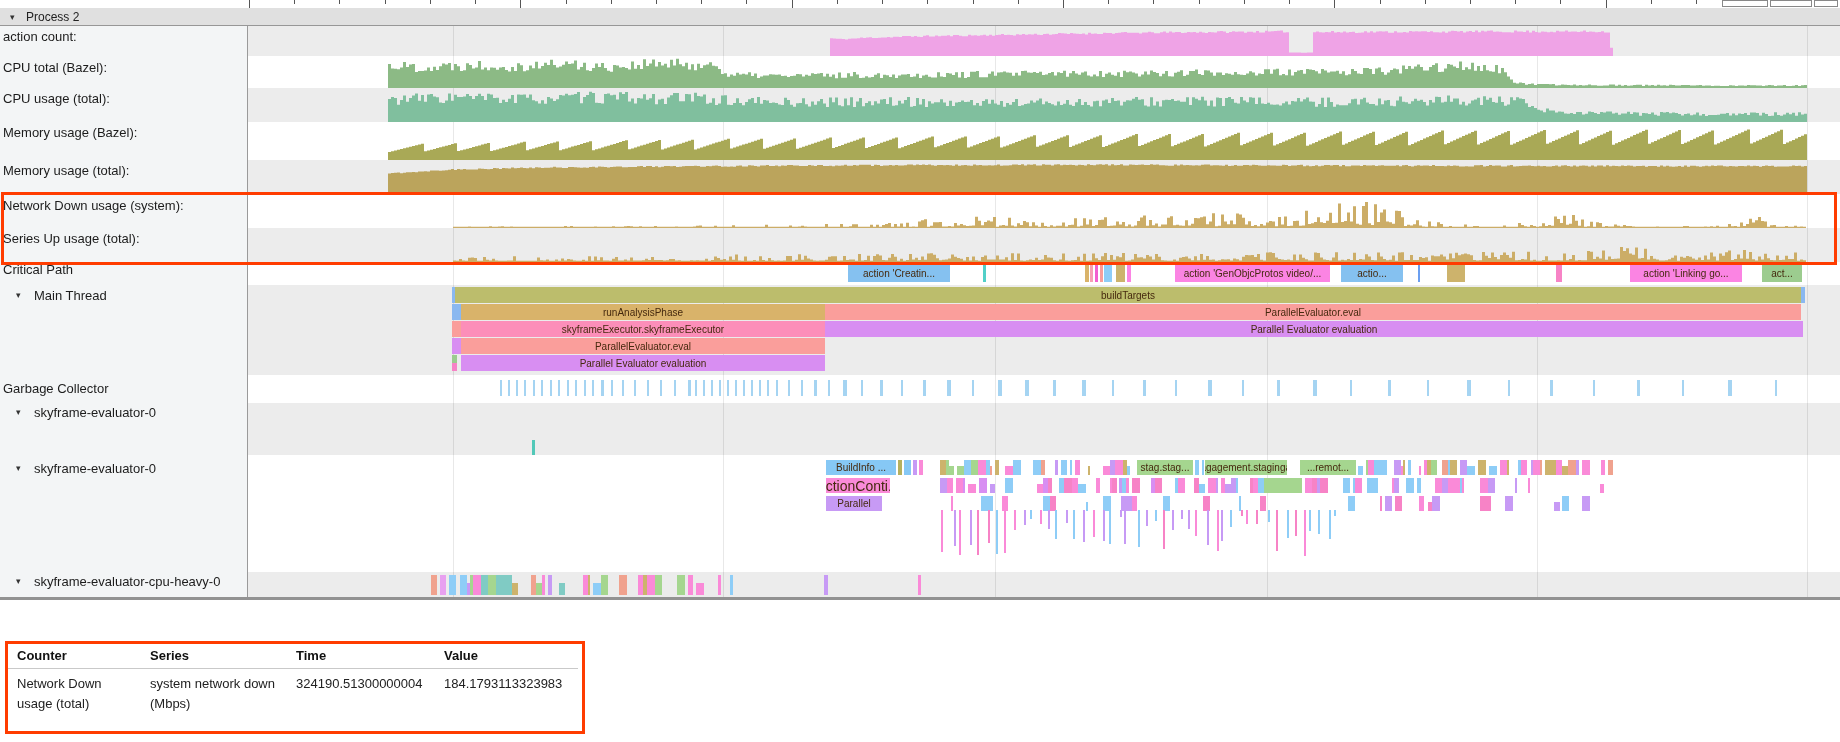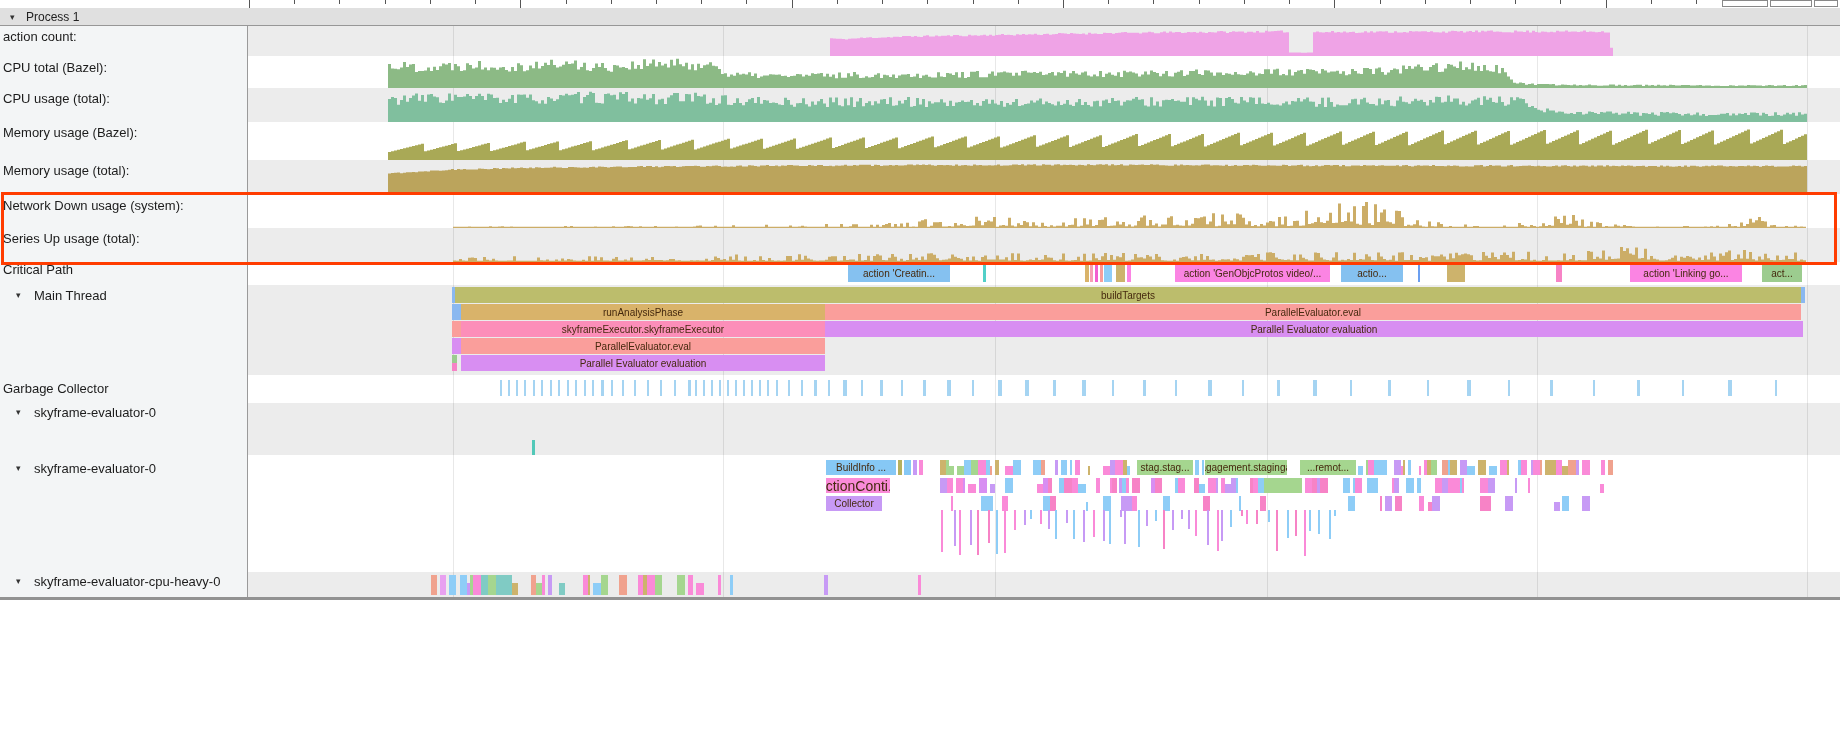--- a/index.html
+++ b/index.html
@@ -106,21 +106,21 @@
       <div style="position: absolute; left: 1651px; top: 0px; width: 1px; height: 4px; background: rgb(85, 85, 85);"></div>
       <div style="position: absolute; left: 1696px; top: 0px; width: 1px; height: 4px; background: rgb(85, 85, 85);"></div>
       <div style="position: absolute; left: 1741px; top: 0px; width: 1px; height: 4px; background: rgb(85, 85, 85);"></div>
       <div style="position: absolute; left: 1786px; top: 0px; width: 1px; height: 4px; background: rgb(85, 85, 85);"></div>
       <div style="position: absolute; left: 1722px; top: 0px; width: 46px; height: 7px; background: rgb(255, 255, 255); border: 1px solid rgb(136, 136, 136); box-sizing: border-box;"></div>
       <div style="position: absolute; left: 1770px; top: 0px; width: 42px; height: 7px; background: rgb(255, 255, 255); border: 1px solid rgb(136, 136, 136); box-sizing: border-box;"></div>
       <div style="position: absolute; left: 1814px; top: 0px; width: 24px; height: 7px; background: rgb(255, 255, 255); border: 1px solid rgb(136, 136, 136); box-sizing: border-box;"></div>
     </div>
   <div id="prochdr">
     <span class="tri">▾</span>
-    <span class="txt">Process 1</span>
+    <span class="txt">Process 2</span>
   </div>
   <div id="content">
       <svg width="1840" height="30" style="position: absolute; left: 0px; top: 26px; z-index: 2;">
         <path d="M830 30V12.2H833V30M833 30V12.4H836V30M836 30V12.7H839V30M839 30V12.7H842V30M842 30V13.1H845V30M845 30V13.6H848V30M848 30V12.8H851V30M851 30V12.5H854V30M854 30V12.6H857V30M857 30V12.3H860V30M860 30V11.6H863V30M863 30V12.1H866V30M866 30V11.5H869V30M869 30V11.3H872V30M872 30V12.0H875V30M875 30V11.9H878V30M878 30V11.7H881V30M881 30V11.4H884V30M884 30V11.4H887V30M887 30V10.9H890V30M890 30V11.6H893V30M893 30V10.8H896V30M896 30V10.7H899V30M899 30V10.9H902V30M902 30V10.1H905V30M905 30V10.1H908V30M908 30V10.0H911V30M911 30V10.7H914V30M914 30V10.1H917V30M917 30V10.7H920V30M920 30V11.0H923V30M923 30V9.8H926V30M926 30V9.3H929V30M929 30V10.4H932V30M932 30V10.6H935V30M935 30V9.6H938V30M938 30V10.2H941V30M941 30V9.8H944V30M944 30V9.7H947V30M947 30V9.2H950V30M950 30V10.3H953V30M953 30V9.1H956V30M956 30V9.1H959V30M959 30V9.8H962V30M962 30V10.3H965V30M965 30V10.2H968V30M968 30V8.8H971V30M971 30V9.4H974V30M974 30V9.3H977V30M977 30V9.7H980V30M980 30V9.2H983V30M983 30V8.7H986V30M986 30V9.8H989V30M989 30V8.8H992V30M992 30V9.8H995V30M995 30V9.0H998V30M998 30V8.7H1001V30M1001 30V8.0H1004V30M1004 30V8.9H1007V30M1007 30V8.8H1010V30M1010 30V8.9H1013V30M1013 30V9.4H1016V30M1016 30V8.2H1019V30M1019 30V8.7H1022V30M1022 30V8.0H1025V30M1025 30V8.8H1028V30M1028 30V8.3H1031V30M1031 30V8.6H1034V30M1034 30V7.7H1037V30M1037 30V8.8H1040V30M1040 30V8.9H1043V30M1043 30V7.9H1046V30M1046 30V7.8H1049V30M1049 30V8.7H1052V30M1052 30V8.2H1055V30M1055 30V8.1H1058V30M1058 30V7.1H1061V30M1061 30V7.2H1064V30M1064 30V7.5H1067V30M1067 30V7.9H1070V30M1070 30V6.9H1073V30M1073 30V7.5H1076V30M1076 30V7.7H1079V30M1079 30V7.9H1082V30M1082 30V7.5H1085V30M1085 30V8.4H1088V30M1088 30V6.7H1091V30M1091 30V7.8H1094V30M1094 30V7.5H1097V30M1097 30V8.0H1100V30M1100 30V8.0H1103V30M1103 30V6.7H1106V30M1106 30V7.1H1109V30M1109 30V7.1H1112V30M1112 30V7.8H1115V30M1115 30V6.9H1118V30M1118 30V6.8H1121V30M1121 30V6.2H1124V30M1124 30V6.0H1127V30M1127 30V6.7H1130V30M1130 30V6.7H1133V30M1133 30V6.7H1136V30M1136 30V6.8H1139V30M1139 30V7.5H1142V30M1142 30V6.4H1145V30M1145 30V6.4H1148V30M1148 30V5.7H1151V30M1151 30V6.2H1154V30M1154 30V7.3H1157V30M1157 30V7.3H1160V30M1160 30V6.2H1163V30M1163 30V5.6H1166V30M1166 30V6.8H1169V30M1169 30V5.6H1172V30M1172 30V6.6H1175V30M1175 30V5.9H1178V30M1178 30V6.0H1181V30M1181 30V7.1H1184V30M1184 30V6.7H1187V30M1187 30V5.9H1190V30M1190 30V6.2H1193V30M1193 30V5.9H1196V30M1196 30V6.7H1199V30M1199 30V5.7H1202V30M1202 30V6.5H1205V30M1205 30V6.9H1208V30M1208 30V5.9H1211V30M1211 30V6.3H1214V30M1214 30V6.6H1217V30M1217 30V5.3H1220V30M1220 30V5.1H1223V30M1223 30V5.4H1226V30M1226 30V6.9H1229V30M1229 30V6.0H1232V30M1232 30V5.2H1235V30M1235 30V5.7H1238V30M1238 30V5.4H1241V30M1241 30V5.6H1244V30M1244 30V6.8H1247V30M1247 30V5.8H1250V30M1250 30V5.8H1253V30M1253 30V6.4H1256V30M1256 30V5.1H1259V30M1259 30V6.6H1262V30M1262 30V6.5H1265V30M1265 30V4.7H1268V30M1268 30V5.4H1271V30M1271 30V5.2H1274V30M1274 30V4.9H1277V30M1277 30V4.7H1280V30M1280 30V4.6H1283V30M1283 30V6.5H1286V30M1286 30V6.2H1289V30M1289 30V26.5H1292V30M1292 30V26.6H1295V30M1295 30V26.6H1298V30M1298 30V26.5H1301V30M1301 30V26.7H1304V30M1304 30V26.7H1307V30M1307 30V26.6H1310V30M1310 30V26.6H1313V30M1313 30V6.3H1316V30M1316 30V5.6H1319V30M1319 30V6.2H1322V30M1322 30V6.4H1325V30M1325 30V5.9H1328V30M1328 30V6.3H1331V30M1331 30V5.1H1334V30M1334 30V6.4H1337V30M1337 30V6.1H1340V30M1340 30V6.5H1343V30M1343 30V5.6H1346V30M1346 30V6.4H1349V30M1349 30V5.9H1352V30M1352 30V5.7H1355V30M1355 30V7.0H1358V30M1358 30V6.7H1361V30M1361 30V6.6H1364V30M1364 30V5.3H1367V30M1367 30V6.6H1370V30M1370 30V5.3H1373V30M1373 30V6.5H1376V30M1376 30V5.6H1379V30M1379 30V5.2H1382V30M1382 30V5.4H1385V30M1385 30V5.2H1388V30M1388 30V6.7H1391V30M1391 30V6.7H1394V30M1394 30V5.3H1397V30M1397 30V6.4H1400V30M1400 30V6.6H1403V30M1403 30V6.1H1406V30M1406 30V6.6H1409V30M1409 30V5.0H1412V30M1412 30V5.5H1415V30M1415 30V5.3H1418V30M1418 30V5.6H1421V30M1421 30V5.2H1424V30M1424 30V5.3H1427V30M1427 30V6.0H1430V30M1430 30V5.2H1433V30M1433 30V6.3H1436V30M1436 30V6.3H1439V30M1439 30V6.4H1442V30M1442 30V5.4H1445V30M1445 30V6.7H1448V30M1448 30V5.5H1451V30M1451 30V4.7H1454V30M1454 30V4.9H1457V30M1457 30V5.6H1460V30M1460 30V4.9H1463V30M1463 30V6.5H1466V30M1466 30V5.6H1469V30M1469 30V5.1H1472V30M1472 30V6.1H1475V30M1475 30V4.6H1478V30M1478 30V6.3H1481V30M1481 30V4.8H1484V30M1484 30V5.6H1487V30M1487 30V4.7H1490V30M1490 30V4.5H1493V30M1493 30V5.8H1496V30M1496 30V5.6H1499V30M1499 30V5.7H1502V30M1502 30V6.3H1505V30M1505 30V6.2H1508V30M1508 30V6.3H1511V30M1511 30V6.4H1514V30M1514 30V4.6H1517V30M1517 30V5.4H1520V30M1520 30V5.4H1523V30M1523 30V6.1H1526V30M1526 30V4.6H1529V30M1529 30V6.4H1532V30M1532 30V4.8H1535V30M1535 30V6.0H1538V30M1538 30V6.4H1541V30M1541 30V5.6H1544V30M1544 30V5.8H1547V30M1547 30V6.3H1550V30M1550 30V5.8H1553V30M1553 30V6.3H1556V30M1556 30V4.7H1559V30M1559 30V5.4H1562V30M1562 30V5.6H1565V30M1565 30V4.5H1568V30M1568 30V5.8H1571V30M1571 30V5.4H1574V30M1574 30V5.4H1577V30M1577 30V6.0H1580V30M1580 30V5.5H1583V30M1583 30V4.6H1586V30M1586 30V5.9H1589V30M1589 30V5.6H1592V30M1592 30V5.7H1595V30M1595 30V6.3H1598V30M1598 30V6.1H1601V30M1601 30V5.2H1604V30M1604 30V6.5H1607V30M1607 30V6.4H1610V30M1610 30V21.7H1613V30" fill="#efa3e6"></path>
       </svg>
       <svg width="1840" height="32" style="position: absolute; left: 0px; top: 56px; z-index: 2;">
         <path d="M388 32V8.1H391V32M391 32V12.6H394V32M394 32V12.8H397V32M397 32V13.2H400V32M400 32V11.5H403V32M403 32V5.9H406V32M406 32V10.9H409V32M409 32V8.6H412V32M412 32V8.0H415V32M415 32V15.9H418V32M418 32V15.1H421V32M421 32V14.9H424V32M424 32V14.5H427V32M427 32V11.4H430V32M430 32V15.1H433V32M433 32V10.8H436V32M436 32V13.9H439V32M439 32V10.2H442V32M442 32V7.6H445V32M445 32V8.6H448V32M448 32V7.1H451V32M451 32V14.3H454V32M454 32V7.9H457V32M457 32V10.3H460V32M460 32V14.9H463V32M463 32V14.2H466V32M466 32V7.3H469V32M469 32V8.9H472V32M472 32V12.4H475V32M475 32V11.4H478V32M478 32V5.1H481V32M481 32V13.4H484V32M484 32V11.4H487V32M487 32V14.3H490V32M490 32V11.6H493V32M493 32V11.7H496V32M496 32V13.7H499V32M499 32V11.6H502V32M502 32V11.1H505V32M505 32V14.1H508V32M508 32V15.5H511V32M511 32V10.9H514V32M514 32V15.1H517V32M517 32V7.2H520V32M520 32V9.2H523V32M523 32V15.3H526V32M526 32V14.3H529V32M529 32V9.6H532V32M532 32V12.3H535V32M535 32V5.8H538V32M538 32V12.6H541V32M541 32V10.0H544V32M544 32V6.8H547V32M547 32V9.1H550V32M550 32V3.7H553V32M553 32V9.1H556V32M556 32V11.6H559V32M559 32V10.5H562V32M562 32V8.7H565V32M565 32V5.5H568V32M568 32V8.1H571V32M571 32V7.4H574V32M574 32V4.4H577V32M577 32V13.4H580V32M580 32V11.0H583V32M583 32V6.7H586V32M586 32V14.2H589V32M589 32V15.0H592V32M592 32V12.0H595V32M595 32V7.5H598V32M598 32V11.1H601V32M601 32V7.0H604V32M604 32V11.9H607V32M607 32V14.7H610V32M610 32V15.7H613V32M613 32V9.0H616V32M616 32V9.5H619V32M619 32V11.4H622V32M622 32V10.9H625V32M625 32V11.9H628V32M628 32V13.5H631V32M631 32V5.5H634V32M634 32V12.8H637V32M637 32V9.1H640V32M640 32V12.9H643V32M643 32V3.3H646V32M646 32V10.0H649V32M649 32V7.5H652V32M652 32V3.5H655V32M655 32V10.5H658V32M658 32V5.9H661V32M661 32V9.5H664V32M664 32V7.7H667V32M667 32V11.5H670V32M670 32V3.7H673V32M673 32V9.4H676V32M676 32V2.8H679V32M679 32V8.2H682V32M682 32V10.2H685V32M685 32V6.8H688V32M688 32V13.6H691V32M691 32V8.3H694V32M694 32V14.2H697V32M697 32V7.8H700V32M700 32V11.9H703V32M703 32V9.3H706V32M706 32V8.6H709V32M709 32V6.3H712V32M712 32V9.7H715V32M715 32V10.2H718V32M718 32V13.0H721V32M721 32V18.0H724V32M724 32V17.2H727V32M727 32V20.7H730V32M730 32V18.6H733V32M733 32V19.7H736V32M736 32V16.8H739V32M739 32V18.6H742V32M742 32V17.8H745V32M745 32V18.5H748V32M748 32V16.3H751V32M751 32V19.9H754V32M754 32V17.6H757V32M757 32V22.1H760V32M760 32V20.6H763V32M763 32V19.6H766V32M766 32V19.4H769V32M769 32V18.3H772V32M772 32V18.4H775V32M775 32V18.7H778V32M778 32V18.4H781V32M781 32V20.0H784V32M784 32V19.8H787V32M787 32V21.0H790V32M790 32V20.1H793V32M793 32V19.7H796V32M796 32V18.0H799V32M799 32V18.3H802V32M802 32V20.6H805V32M805 32V18.7H808V32M808 32V19.7H811V32M811 32V17.3H814V32M814 32V18.1H817V32M817 32V17.5H820V32M820 32V16.9H823V32M823 32V20.6H826V32M826 32V17.8H829V32M829 32V20.7H832V32M832 32V18.5H835V32M835 32V22.2H838V32M838 32V16.6H841V32M841 32V21.7H844V32M844 32V21.7H847V32M847 32V17.3H850V32M850 32V20.3H853V32M853 32V16.1H856V32M856 32V18.5H859V32M859 32V21.9H862V32M862 32V21.7H865V32M865 32V20.3H868V32M868 32V21.5H871V32M871 32V21.1H874V32M874 32V18.8H877V32M877 32V17.3H880V32M880 32V22.1H883V32M883 32V18.8H886V32M886 32V19.3H889V32M889 32V20.9H892V32M892 32V18.4H895V32M895 32V22.1H898V32M898 32V19.4H901V32M901 32V18.4H904V32M904 32V18.6H907V32M907 32V18.1H910V32M910 32V21.1H913V32M913 32V20.5H916V32M916 32V17.7H919V32M919 32V22.0H922V32M922 32V19.5H925V32M925 32V18.7H928V32M928 32V20.7H931V32M931 32V21.6H934V32M934 32V21.5H937V32M937 32V16.3H940V32M940 32V20.4H943V32M943 32V20.9H946V32M946 32V17.1H949V32M949 32V17.6H952V32M952 32V19.1H955V32M955 32V16.2H958V32M958 32V21.4H961V32M961 32V16.0H964V32M964 32V21.9H967V32M967 32V21.0H970V32M970 32V15.7H973V32M973 32V15.8H976V32M976 32V15.1H979V32M979 32V21.3H982V32M982 32V21.2H985V32M985 32V21.3H988V32M988 32V17.7H991V32M991 32V15.4H994V32M994 32V19.8H997V32M997 32V16.4H1000V32M1000 32V16.2H1003V32M1003 32V15.5H1006V32M1006 32V16.4H1009V32M1009 32V16.7H1012V32M1012 32V19.7H1015V32M1015 32V16.7H1018V32M1018 32V19.6H1021V32M1021 32V15.1H1024V32M1024 32V14.7H1027V32M1027 32V16.4H1030V32M1030 32V16.8H1033V32M1033 32V16.1H1036V32M1036 32V16.9H1039V32M1039 32V15.8H1042V32M1042 32V19.0H1045V32M1045 32V18.6H1048V32M1048 32V16.9H1051V32M1051 32V16.0H1054V32M1054 32V19.6H1057V32M1057 32V16.2H1060V32M1060 32V17.1H1063V32M1063 32V14.7H1066V32M1066 32V20.7H1069V32M1069 32V17.2H1072V32M1072 32V14.9H1075V32M1075 32V17.4H1078V32M1078 32V18.8H1081V32M1081 32V16.4H1084V32M1084 32V15.4H1087V32M1087 32V19.6H1090V32M1090 32V20.4H1093V32M1093 32V18.6H1096V32M1096 32V20.3H1099V32M1099 32V15.1H1102V32M1102 32V21.0H1105V32M1105 32V17.8H1108V32M1108 32V16.6H1111V32M1111 32V18.7H1114V32M1114 32V19.8H1117V32M1117 32V16.3H1120V32M1120 32V20.9H1123V32M1123 32V14.8H1126V32M1126 32V16.2H1129V32M1129 32V15.6H1132V32M1132 32V16.5H1135V32M1135 32V17.4H1138V32M1138 32V20.5H1141V32M1141 32V18.4H1144V32M1144 32V15.6H1147V32M1147 32V18.6H1150V32M1150 32V14.4H1153V32M1153 32V16.0H1156V32M1156 32V17.1H1159V32M1159 32V20.3H1162V32M1162 32V17.7H1165V32M1165 32V15.0H1168V32M1168 32V20.2H1171V32M1171 32V20.6H1174V32M1174 32V16.7H1177V32M1177 32V15.8H1180V32M1180 32V14.3H1183V32M1183 32V20.1H1186V32M1186 32V18.7H1189V32M1189 32V14.9H1192V32M1192 32V14.9H1195V32M1195 32V13.6H1198V32M1198 32V18.1H1201V32M1201 32V18.9H1204V32M1204 32V14.2H1207V32M1207 32V14.5H1210V32M1210 32V16.5H1213V32M1213 32V19.7H1216V32M1216 32V16.5H1219V32M1219 32V16.6H1222V32M1222 32V19.0H1225V32M1225 32V17.3H1228V32M1228 32V17.7H1231V32M1231 32V18.8H1234V32M1234 32V16.0H1237V32M1237 32V18.3H1240V32M1240 32V18.8H1243V32M1243 32V19.0H1246V32M1246 32V17.6H1249V32M1249 32V15.2H1252V32M1252 32V16.5H1255V32M1255 32V19.4H1258V32M1258 32V17.4H1261V32M1261 32V18.1H1264V32M1264 32V13.2H1267V32M1267 32V13.2H1270V32M1270 32V17.8H1273V32M1273 32V13.5H1276V32M1276 32V12.8H1279V32M1279 32V19.3H1282V32M1282 32V18.0H1285V32M1285 32V19.2H1288V32M1288 32V13.5H1291V32M1291 32V19.5H1294V32M1294 32V16.0H1297V32M1297 32V14.4H1300V32M1300 32V13.9H1303V32M1303 32V17.8H1306V32M1306 32V12.9H1309V32M1309 32V13.6H1312V32M1312 32V14.1H1315V32M1315 32V15.2H1318V32M1318 32V17.4H1321V32M1321 32V12.9H1324V32M1324 32V14.6H1327V32M1327 32V16.6H1330V32M1330 32V15.5H1333V32M1333 32V15.6H1336V32M1336 32V14.8H1339V32M1339 32V17.8H1342V32M1342 32V15.2H1345V32M1345 32V19.2H1348V32M1348 32V18.3H1351V32M1351 32V13.0H1354V32M1354 32V15.1H1357V32M1357 32V17.6H1360V32M1360 32V18.1H1363V32M1363 32V12.0H1366V32M1366 32V12.1H1369V32M1369 32V13.0H1372V32M1372 32V18.0H1375V32M1375 32V12.6H1378V32M1378 32V11.6H1381V32M1381 32V16.1H1384V32M1384 32V18.8H1387V32M1387 32V16.5H1390V32M1390 32V14.1H1393V32M1393 32V12.6H1396V32M1396 32V13.2H1399V32M1399 32V17.4H1402V32M1402 32V9.5H1405V32M1405 32V13.0H1408V32M1408 32V10.0H1411V32M1411 32V12.7H1414V32M1414 32V10.5H1417V32M1417 32V8.5H1420V32M1420 32V10.9H1423V32M1423 32V14.4H1426V32M1426 32V14.5H1429V32M1429 32V11.1H1432V32M1432 32V9.0H1435V32M1435 32V7.2H1438V32M1438 32V16.0H1441V32M1441 32V15.8H1444V32M1444 32V12.4H1447V32M1447 32V8.1H1450V32M1450 32V8.8H1453V32M1453 32V10.6H1456V32M1456 32V11.9H1459V32M1459 32V5.5H1462V32M1462 32V14.0H1465V32M1465 32V11.3H1468V32M1468 32V13.3H1471V32M1471 32V6.7H1474V32M1474 32V14.7H1477V32M1477 32V10.0H1480V32M1480 32V15.0H1483V32M1483 32V9.0H1486V32M1486 32V14.2H1489V32M1489 32V15.2H1492V32M1492 32V15.8H1495V32M1495 32V8.9H1498V32M1498 32V17.3H1501V32M1501 32V11.9H1504V32M1504 32V16.3H1507V32M1507 32V20.5H1510V32M1510 32V23.4H1513V32M1513 32V26.8H1516V32M1516 32V27.5H1519V32M1519 32V26.6H1522V32M1522 32V27.1H1525V32M1525 32V28.7H1528V32M1528 32V28.1H1531V32M1531 32V27.5H1534V32M1534 32V29.1H1537V32M1537 32V27.9H1540V32M1540 32V27.9H1543V32M1543 32V28.0H1546V32M1546 32V28.0H1549V32M1549 32V28.2H1552V32M1552 32V28.0H1555V32M1555 32V29.4H1558V32M1558 32V29.3H1561V32M1561 32V28.6H1564V32M1564 32V28.8H1567V32M1567 32V28.9H1570V32M1570 32V29.2H1573V32M1573 32V28.4H1576V32M1576 32V29.5H1579V32M1579 32V28.9H1582V32M1582 32V29.6H1585V32M1585 32V29.3H1588V32M1588 32V28.5H1591V32M1591 32V29.3H1594V32M1594 32V29.3H1597V32M1597 32V29.7H1600V32M1600 32V29.8H1603V32M1603 32V29.4H1606V32M1606 32V29.6H1609V32M1609 32V28.6H1612V32M1612 32V28.6H1615V32M1615 32V29.8H1618V32M1618 32V28.7H1621V32M1621 32V29.8H1624V32M1624 32V29.1H1627V32M1627 32V29.7H1630V32M1630 32V29.4H1633V32M1633 32V29.1H1636V32M1636 32V28.8H1639V32M1639 32V28.8H1642V32M1642 32V29.9H1645V32M1645 32V28.8H1648V32M1648 32V29.5H1651V32M1651 32V28.9H1654V32M1654 32V29.7H1657V32M1657 32V28.8H1660V32M1660 32V29.5H1663V32M1663 32V29.2H1666V32M1666 32V29.8H1669V32M1669 32V28.7H1672V32M1672 32V29.0H1675V32M1675 32V29.4H1678V32M1678 32V29.4H1681V32M1681 32V28.9H1684V32M1684 32V29.1H1687V32M1687 32V29.0H1690V32M1690 32V29.6H1693V32M1693 32V29.5H1696V32M1696 32V29.2H1699V32M1699 32V28.9H1702V32M1702 32V29.8H1705V32M1705 32V29.5H1708V32M1708 32V29.6H1711V32M1711 32V30.0H1714V32M1714 32V29.7H1717V32M1717 32V29.8H1720V32M1720 32V29.9H1723V32M1723 32V30.0H1726V32M1726 32V29.9H1729V32M1729 32V29.3H1732V32M1732 32V29.4H1735V32M1735 32V30.0H1738V32M1738 32V29.6H1741V32M1741 32V29.5H1744V32M1744 32V29.8H1747V32M1747 32V29.0H1750V32M1750 32V29.3H1753V32M1753 32V29.2H1756V32M1756 32V29.4H1759V32M1759 32V29.5H1762V32M1762 32V30.0H1765V32M1765 32V29.4H1768V32M1768 32V29.1H1771V32M1771 32V29.3H1774V32M1774 32V29.9H1777V32M1777 32V29.6H1780V32M1780 32V29.4H1783V32M1783 32V29.0H1786V32M1786 32V30.0H1789V32M1789 32V29.9H1792V32M1792 32V29.7H1795V32M1795 32V29.1H1798V32M1798 32V29.9H1801V32M1801 32V29.3H1804V32M1804 32V28.9H1807V32" fill="#8cba85"></path>
       </svg>
       <svg width="1840" height="34" style="position: absolute; left: 0px; top: 88px; z-index: 2;">
         <path d="M388 34V11.1H391V34M391 34V8.9H394V34M394 34V10.1H397V34M397 34V16.8H400V34M400 34V11.9H403V34M403 34V7.5H406V34M406 34V13.7H409V34M409 34V9.9H412V34M412 34V7.5H415V34M415 34V5.4H418V34M418 34V12.7H421V34M421 34V6.9H424V34M424 34V13.7H427V34M427 34V6.5H430V34M430 34V6.0H433V34M433 34V8.6H436V34M436 34V9.2H439V34M439 34V14.4H442V34M442 34V14.9H445V34M445 34V12.4H448V34M448 34V5.5H451V34M451 34V12.8H454V34M454 34V6.8H457V34M457 34V8.9H460V34M460 34V9.1H463V34M463 34V8.4H466V34M466 34V5.9H469V34M469 34V7.9H472V34M472 34V11.0H475V34M475 34V7.9H478V34M478 34V5.7H481V34M481 34V7.9H484V34M484 34V12.0H487V34M487 34V5.7H490V34M490 34V6.4H493V34M493 34V10.0H496V34M496 34V9.8H499V34M499 34V15.0H502V34M502 34V11.8H505V34M505 34V13.9H508V34M508 34V10.7H511V34M511 34V7.0H514V34M514 34V15.0H517V34M517 34V6.4H520V34M520 34V6.7H523V34M523 34V6.4H526V34M526 34V9.8H529V34M529 34V6.5H532V34M532 34V12.2H535V34M535 34V13.3H538V34M538 34V15.6H541V34M541 34V12.2H544V34M544 34V15.7H547V34M547 34V9.0H550V34M550 34V10.6H553V34M553 34V13.1H556V34M556 34V11.3H559V34M559 34V7.0H562V34M562 34V7.4H565V34M565 34V5.8H568V34M568 34V7.2H571V34M571 34V6.8H574V34M574 34V6.1H577V34M577 34V4.0H580V34M580 34V15.2H583V34M583 34V9.1H586V34M586 34V7.0H589V34M589 34V3.8H592V34M592 34V5.1H595V34M595 34V14.8H598V34M598 34V15.1H601V34M601 34V15.4H604V34M604 34V6.0H607V34M607 34V5.5H610V34M610 34V7.3H613V34M613 34V6.8H616V34M616 34V11.5H619V34M619 34V4.3H622V34M622 34V5.9H625V34M625 34V4.1H628V34M628 34V13.5H631V34M631 34V10.4H634V34M634 34V15.4H637V34M637 34V9.9H640V34M640 34V10.6H643V34M643 34V6.3H646V34M646 34V11.8H649V34M649 34V10.3H652V34M652 34V6.1H655V34M655 34V16.2H658V34M658 34V11.6H661V34M661 34V10.7H664V34M664 34V15.9H667V34M667 34V9.4H670V34M670 34V7.3H673V34M673 34V5.1H676V34M676 34V5.0H679V34M679 34V13.2H682V34M682 34V13.2H685V34M685 34V6.1H688V34M688 34V6.2H691V34M691 34V13.6H694V34M694 34V4.7H697V34M697 34V8.0H700V34M700 34V8.6H703V34M703 34V6.5H706V34M706 34V15.8H709V34M709 34V14.8H712V34M712 34V10.2H715V34M715 34V17.0H718V34M718 34V15.4H721V34M721 34V7.5H724V34M724 34V7.3H727V34M727 34V16.7H730V34M730 34V17.0H733V34M733 34V15.1H736V34M736 34V10.2H739V34M739 34V14.9H742V34M742 34V17.2H745V34M745 34V14.1H748V34M748 34V11.2H751V34M751 34V9.9H754V34M754 34V15.0H757V34M757 34V9.0H760V34M760 34V15.7H763V34M763 34V12.0H766V34M766 34V12.6H769V34M769 34V15.1H772V34M772 34V14.6H775V34M775 34V15.1H778V34M778 34V16.5H781V34M781 34V17.0H784V34M784 34V9.7H787V34M787 34V12.1H790V34M790 34V16.8H793V34M793 34V18.7H796V34M796 34V15.2H799V34M799 34V15.1H802V34M802 34V10.3H805V34M805 34V16.2H808V34M808 34V18.5H811V34M811 34V13.6H814V34M814 34V16.7H817V34M817 34V13.3H820V34M820 34V10.9H823V34M823 34V15.5H826V34M826 34V18.9H829V34M829 34V9.5H832V34M832 34V14.2H835V34M835 34V9.6H838V34M838 34V17.3H841V34M841 34V18.3H844V34M844 34V10.6H847V34M847 34V17.3H850V34M850 34V9.3H853V34M853 34V19.0H856V34M856 34V13.5H859V34M859 34V10.0H862V34M862 34V18.3H865V34M865 34V15.0H868V34M868 34V13.3H871V34M871 34V17.2H874V34M874 34V13.3H877V34M877 34V15.4H880V34M880 34V11.5H883V34M883 34V11.0H886V34M886 34V16.0H889V34M889 34V9.3H892V34M892 34V17.7H895V34M895 34V17.3H898V34M898 34V12.7H901V34M901 34V15.4H904V34M904 34V12.1H907V34M907 34V8.9H910V34M910 34V18.8H913V34M913 34V18.0H916V34M916 34V10.0H919V34M919 34V16.5H922V34M922 34V11.1H925V34M925 34V19.0H928V34M928 34V13.3H931V34M931 34V15.6H934V34M934 34V14.3H937V34M937 34V14.3H940V34M940 34V11.3H943V34M943 34V14.4H946V34M946 34V17.9H949V34M949 34V12.7H952V34M952 34V17.9H955V34M955 34V14.4H958V34M958 34V13.9H961V34M961 34V12.5H964V34M964 34V14.1H967V34M967 34V13.8H970V34M970 34V12.0H973V34M973 34V17.3H976V34M976 34V15.1H979V34M979 34V17.7H982V34M982 34V12.9H985V34M985 34V11.2H988V34M988 34V15.7H991V34M991 34V11.7H994V34M994 34V15.4H997V34M997 34V16.7H1000V34M1000 34V13.1H1003V34M1003 34V18.8H1006V34M1006 34V14.9H1009V34M1009 34V16.7H1012V34M1012 34V13.9H1015V34M1015 34V11.0H1018V34M1018 34V18.1H1021V34M1021 34V17.2H1024V34M1024 34V16.1H1027V34M1027 34V15.5H1030V34M1030 34V12.6H1033V34M1033 34V14.4H1036V34M1036 34V12.5H1039V34M1039 34V10.5H1042V34M1042 34V16.3H1045V34M1045 34V13.6H1048V34M1048 34V15.1H1051V34M1051 34V16.3H1054V34M1054 34V17.5H1057V34M1057 34V13.4H1060V34M1060 34V17.0H1063V34M1063 34V15.8H1066V34M1066 34V12.1H1069V34M1069 34V16.7H1072V34M1072 34V18.1H1075V34M1075 34V14.2H1078V34M1078 34V10.9H1081V34M1081 34V16.9H1084V34M1084 34V14.1H1087V34M1087 34V16.9H1090V34M1090 34V18.4H1093V34M1093 34V13.2H1096V34M1096 34V12.7H1099V34M1099 34V18.2H1102V34M1102 34V12.6H1105V34M1105 34V11.5H1108V34M1108 34V15.0H1111V34M1111 34V10.1H1114V34M1114 34V13.1H1117V34M1117 34V12.6H1120V34M1120 34V17.5H1123V34M1123 34V13.8H1126V34M1126 34V12.3H1129V34M1129 34V12.4H1132V34M1132 34V10.7H1135V34M1135 34V9.1H1138V34M1138 34V11.8H1141V34M1141 34V11.3H1144V34M1144 34V17.6H1147V34M1147 34V18.4H1150V34M1150 34V9.3H1153V34M1153 34V17.4H1156V34M1156 34V13.5H1159V34M1159 34V18.6H1162V34M1162 34V12.2H1165V34M1165 34V11.8H1168V34M1168 34V12.0H1171V34M1171 34V11.1H1174V34M1174 34V13.1H1177V34M1177 34V12.6H1180V34M1180 34V13.8H1183V34M1183 34V13.7H1186V34M1186 34V9.2H1189V34M1189 34V16.9H1192V34M1192 34V9.3H1195V34M1195 34V10.7H1198V34M1198 34V12.2H1201V34M1201 34V8.8H1204V34M1204 34V12.5H1207V34M1207 34V17.7H1210V34M1210 34V12.5H1213V34M1213 34V18.6H1216V34M1216 34V9.6H1219V34M1219 34V10.1H1222V34M1222 34V18.1H1225V34M1225 34V9.9H1228V34M1228 34V9.0H1231V34M1231 34V10.9H1234V34M1234 34V14.7H1237V34M1237 34V15.5H1240V34M1240 34V9.1H1243V34M1243 34V12.4H1246V34M1246 34V14.2H1249V34M1249 34V9.2H1252V34M1252 34V9.8H1255V34M1255 34V15.9H1258V34M1258 34V9.4H1261V34M1261 34V15.4H1264V34M1264 34V16.1H1267V34M1267 34V14.7H1270V34M1270 34V16.4H1273V34M1273 34V16.7H1276V34M1276 34V16.4H1279V34M1279 34V17.5H1282V34M1282 34V15.3H1285V34M1285 34V13.4H1288V34M1288 34V16.5H1291V34M1291 34V13.1H1294V34M1294 34V13.4H1297V34M1297 34V10.0H1300V34M1300 34V13.6H1303V34M1303 34V11.2H1306V34M1306 34V9.6H1309V34M1309 34V13.6H1312V34M1312 34V13.8H1315V34M1315 34V18.8H1318V34M1318 34V16.1H1321V34M1321 34V9.7H1324V34M1324 34V18.9H1327V34M1327 34V9.5H1330V34M1330 34V13.9H1333V34M1333 34V18.8H1336V34M1336 34V16.5H1339V34M1339 34V17.3H1342V34M1342 34V17.2H1345V34M1345 34V17.3H1348V34M1348 34V15.3H1351V34M1351 34V11.3H1354V34M1354 34V10.7H1357V34M1357 34V16.6H1360V34M1360 34V11.2H1363V34M1363 34V9.8H1366V34M1366 34V14.6H1369V34M1369 34V16.1H1372V34M1372 34V15.9H1375V34M1375 34V17.6H1378V34M1378 34V10.5H1381V34M1381 34V16.3H1384V34M1384 34V12.6H1387V34M1387 34V11.9H1390V34M1390 34V17.7H1393V34M1393 34V18.3H1396V34M1396 34V12.4H1399V34M1399 34V8.5H1402V34M1402 34V13.7H1405V34M1405 34V14.2H1408V34M1408 34V15.8H1411V34M1411 34V13.3H1414V34M1414 34V10.7H1417V34M1417 34V12.8H1420V34M1420 34V11.8H1423V34M1423 34V13.9H1426V34M1426 34V17.6H1429V34M1429 34V11.9H1432V34M1432 34V14.5H1435V34M1435 34V8.8H1438V34M1438 34V8.9H1441V34M1441 34V14.4H1444V34M1444 34V13.8H1447V34M1447 34V7.6H1450V34M1450 34V13.7H1453V34M1453 34V10.4H1456V34M1456 34V10.4H1459V34M1459 34V16.5H1462V34M1462 34V13.7H1465V34M1465 34V17.6H1468V34M1468 34V15.6H1471V34M1471 34V12.4H1474V34M1474 34V11.6H1477V34M1477 34V9.8H1480V34M1480 34V17.0H1483V34M1483 34V8.2H1486V34M1486 34V11.8H1489V34M1489 34V9.8H1492V34M1492 34V14.0H1495V34M1495 34V14.7H1498V34M1498 34V8.4H1501V34M1501 34V13.9H1504V34M1504 34V17.7H1507V34M1507 34V16.6H1510V34M1510 34V9.3H1513V34M1513 34V12.2H1516V34M1516 34V9.3H1519V34M1519 34V10.5H1522V34M1522 34V10.9H1525V34M1525 34V15.2H1528V34M1528 34V18.9H1531V34M1531 34V18.1H1534V34M1534 34V20.1H1537V34M1537 34V21.7H1540V34M1540 34V22.6H1543V34M1543 34V24.3H1546V34M1546 34V20.4H1549V34M1549 34V22.4H1552V34M1552 34V22.5H1555V34M1555 34V24.4H1558V34M1558 34V23.5H1561V34M1561 34V23.7H1564V34M1564 34V25.6H1567V34M1567 34V25.7H1570V34M1570 34V25.1H1573V34M1573 34V25.9H1576V34M1576 34V23.9H1579V34M1579 34V23.9H1582V34M1582 34V26.4H1585V34M1585 34V25.7H1588V34M1588 34V23.5H1591V34M1591 34V24.1H1594V34M1594 34V24.9H1597V34M1597 34V25.9H1600V34M1600 34V23.9H1603V34M1603 34V24.4H1606V34M1606 34V23.6H1609V34M1609 34V23.4H1612V34M1612 34V25.4H1615V34M1615 34V24.8H1618V34M1618 34V26.7H1621V34M1621 34V25.5H1624V34M1624 34V25.6H1627V34M1627 34V23.8H1630V34M1630 34V26.1H1633V34M1633 34V24.2H1636V34M1636 34V24.5H1639V34M1639 34V27.7H1642V34M1642 34V24.9H1645V34M1645 34V25.2H1648V34M1648 34V26.0H1651V34M1651 34V24.4H1654V34M1654 34V26.8H1657V34M1657 34V27.7H1660V34M1660 34V24.1H1663V34M1663 34V24.5H1666V34M1666 34V24.0H1669V34M1669 34V25.3H1672V34M1672 34V24.4H1675V34M1675 34V25.1H1678V34M1678 34V25.9H1681V34M1681 34V27.4H1684V34M1684 34V26.0H1687V34M1687 34V25.6H1690V34M1690 34V27.3H1693V34M1693 34V26.4H1696V34M1696 34V24.4H1699V34M1699 34V27.4H1702V34M1702 34V26.1H1705V34M1705 34V28.0H1708V34M1708 34V27.0H1711V34M1711 34V26.9H1714V34M1714 34V27.1H1717V34M1717 34V26.8H1720V34M1720 34V25.7H1723V34M1723 34V25.8H1726V34M1726 34V25.0H1729V34M1729 34V27.4H1732V34M1732 34V25.4H1735V34M1735 34V27.3H1738V34M1738 34V25.4H1741V34M1741 34V25.9H1744V34M1744 34V24.9H1747V34M1747 34V27.1H1750V34M1750 34V24.6H1753V34M1753 34V24.6H1756V34M1756 34V25.0H1759V34M1759 34V27.5H1762V34M1762 34V24.7H1765V34M1765 34V26.0H1768V34M1768 34V28.0H1771V34M1771 34V27.8H1774V34M1774 34V24.2H1777V34M1777 34V26.9H1780V34M1780 34V27.8H1783V34M1783 34V26.6H1786V34M1786 34V24.7H1789V34M1789 34V26.2H1792V34M1792 34V24.7H1795V34M1795 34V27.7H1798V34M1798 34V24.3H1801V34M1801 34V26.4H1804V34M1804 34V25.7H1807V34" fill="#80bf9e"></path>
@@ -171,21 +171,21 @@
       <div style="position: absolute; left: 826px; top: 460px; width: 70px; height: 15px; background: rgb(134, 200, 245); z-index: 3; display: flex; align-items: center; justify-content: center; font-size: 10px; color: rgb(69, 41, 14); overflow: hidden; white-space: nowrap;">BuildInfo ...</div>
       <div style="position: absolute; left: 898px; top: 460px; width: 4px; height: 15px; background: rgb(181, 176, 94); z-index: 3; display: flex; align-items: center; justify-content: center; font-size: 10px; color: rgb(69, 41, 14); overflow: hidden; white-space: nowrap;"></div>
       <div style="position: absolute; left: 904px; top: 460px; width: 7px; height: 15px; background: rgb(134, 200, 245); z-index: 3; display: flex; align-items: center; justify-content: center; font-size: 10px; color: rgb(69, 41, 14); overflow: hidden; white-space: nowrap;"></div>
       <div style="position: absolute; left: 913px; top: 460px; width: 4px; height: 15px; background: rgb(199, 154, 245); z-index: 3; display: flex; align-items: center; justify-content: center; font-size: 10px; color: rgb(69, 41, 14); overflow: hidden; white-space: nowrap;"></div>
       <div style="position: absolute; left: 919px; top: 460px; width: 4px; height: 15px; background: rgb(250, 138, 216); z-index: 3; display: flex; align-items: center; justify-content: center; font-size: 10px; color: rgb(69, 41, 14); overflow: hidden; white-space: nowrap;"></div>
       <div style="position: absolute; left: 1137px; top: 460px; width: 56px; height: 15px; background: rgb(165, 214, 143); z-index: 3; display: flex; align-items: center; justify-content: center; font-size: 10px; color: rgb(69, 41, 14); overflow: hidden; white-space: nowrap;">stag.stag...</div>
       <div style="position: absolute; left: 1205px; top: 460px; width: 82px; height: 15px; background: rgb(165, 214, 143); z-index: 3; display: flex; align-items: center; justify-content: center; font-size: 10px; color: rgb(69, 41, 14); overflow: hidden; white-space: nowrap;">stagagement.staginga...</div>
       <div style="position: absolute; left: 1300px; top: 460px; width: 56px; height: 15px; background: rgb(165, 214, 143); z-index: 3; display: flex; align-items: center; justify-content: center; font-size: 10px; color: rgb(69, 41, 14); overflow: hidden; white-space: nowrap;">...remot...</div>
       <div style="position: absolute; left: 826px; top: 478px; width: 64px; height: 15px; background: rgb(250, 138, 216); z-index: 3; display: flex; align-items: center; justify-content: center; font-size: 14px; color: rgb(69, 41, 14); overflow: hidden; white-space: nowrap;">ActionConti...</div>
       <div style="position: absolute; left: 1262px; top: 478px; width: 40px; height: 15px; background: rgb(165, 214, 143); z-index: 3; display: flex; align-items: center; justify-content: center; font-size: 10px; color: rgb(69, 41, 14); overflow: hidden; white-space: nowrap;"></div>
-      <div style="position: absolute; left: 826px; top: 496px; width: 56px; height: 15px; background: rgb(199, 154, 245); z-index: 3; display: flex; align-items: center; justify-content: center; font-size: 10px; color: rgb(69, 41, 14); overflow: hidden; white-space: nowrap;">Collector</div>
+      <div style="position: absolute; left: 826px; top: 496px; width: 56px; height: 15px; background: rgb(199, 154, 245); z-index: 3; display: flex; align-items: center; justify-content: center; font-size: 10px; color: rgb(69, 41, 14); overflow: hidden; white-space: nowrap;">Parallel</div>
       <div style="position: absolute; left: 718px; top: 575px; width: 3px; height: 20px; background: rgb(250, 138, 216); z-index: 3; display: flex; align-items: center; justify-content: center; font-size: 10px; color: rgb(69, 41, 14); overflow: hidden; white-space: nowrap;"></div>
       <div style="position: absolute; left: 730px; top: 575px; width: 3px; height: 20px; background: rgb(142, 205, 247); z-index: 3; display: flex; align-items: center; justify-content: center; font-size: 10px; color: rgb(69, 41, 14); overflow: hidden; white-space: nowrap;"></div>
       <div style="position: absolute; left: 824px; top: 575px; width: 4px; height: 20px; background: rgb(199, 154, 245); z-index: 3; display: flex; align-items: center; justify-content: center; font-size: 10px; color: rgb(69, 41, 14); overflow: hidden; white-space: nowrap;"></div>
       <div style="position: absolute; left: 918px; top: 575px; width: 3px; height: 20px; background: rgb(250, 138, 216); z-index: 3; display: flex; align-items: center; justify-content: center; font-size: 10px; color: rgb(69, 41, 14); overflow: hidden; white-space: nowrap;"></div>
       <div style="position: absolute; left: 500px; top: 380px; width: 2px; height: 16px; background: rgb(165, 212, 242); z-index: 3;"></div>
       <div style="position: absolute; left: 508px; top: 380px; width: 2px; height: 16px; background: rgb(165, 212, 242); z-index: 3;"></div>
       <div style="position: absolute; left: 516px; top: 380px; width: 2px; height: 16px; background: rgb(165, 212, 242); z-index: 3;"></div>
       <div style="position: absolute; left: 524px; top: 380px; width: 2px; height: 16px; background: rgb(165, 212, 242); z-index: 3;"></div>
       <div style="position: absolute; left: 533px; top: 380px; width: 2px; height: 16px; background: rgb(165, 212, 242); z-index: 3;"></div>
       <div style="position: absolute; left: 541px; top: 380px; width: 2px; height: 16px; background: rgb(165, 212, 242); z-index: 3;"></div>
@@ -479,13 +479,25 @@
       <div style="position: absolute; left: 1309px; top: 510px; width: 2px; height: 21px; background: rgb(142, 205, 247); z-index: 3;"></div>
       <div style="position: absolute; left: 1318px; top: 510px; width: 2px; height: 24px; background: rgb(142, 205, 247); z-index: 3;"></div>
       <div style="position: absolute; left: 1329px; top: 510px; width: 2px; height: 29px; background: rgb(142, 205, 247); z-index: 3;"></div>
       <div style="position: absolute; left: 1334px; top: 510px; width: 2px; height: 6px; background: rgb(142, 205, 247); z-index: 3;"></div>
     </div>
   <div class="hl" style="left:1px;top:192px;width:1836px;height:73px"></div>
 </div>
 
 <div id="bottom">
   <div id="pdivider"></div>
+  <div id="tablearea">
+    <div class="hl" style="left:5px;top:0;width:580px;height:93px"></div>
+    <span class="th" style="left:17px">Counter</span>
+    <span class="th" style="left:150px">Series</span>
+    <span class="th" style="left:296px">Time</span>
+    <span class="th" style="left:444px">Value</span>
+    <div id="hsep"></div>
+    <div class="td c1">Network Down usage (total)</div>
+    <div class="td c2">system network down (Mbps)</div>
+    <div class="td c3">324190.51300000004</div>
+    <div class="td c4">184.1793113323983</div>
+  </div>
 </div>
 
 </body></html>

